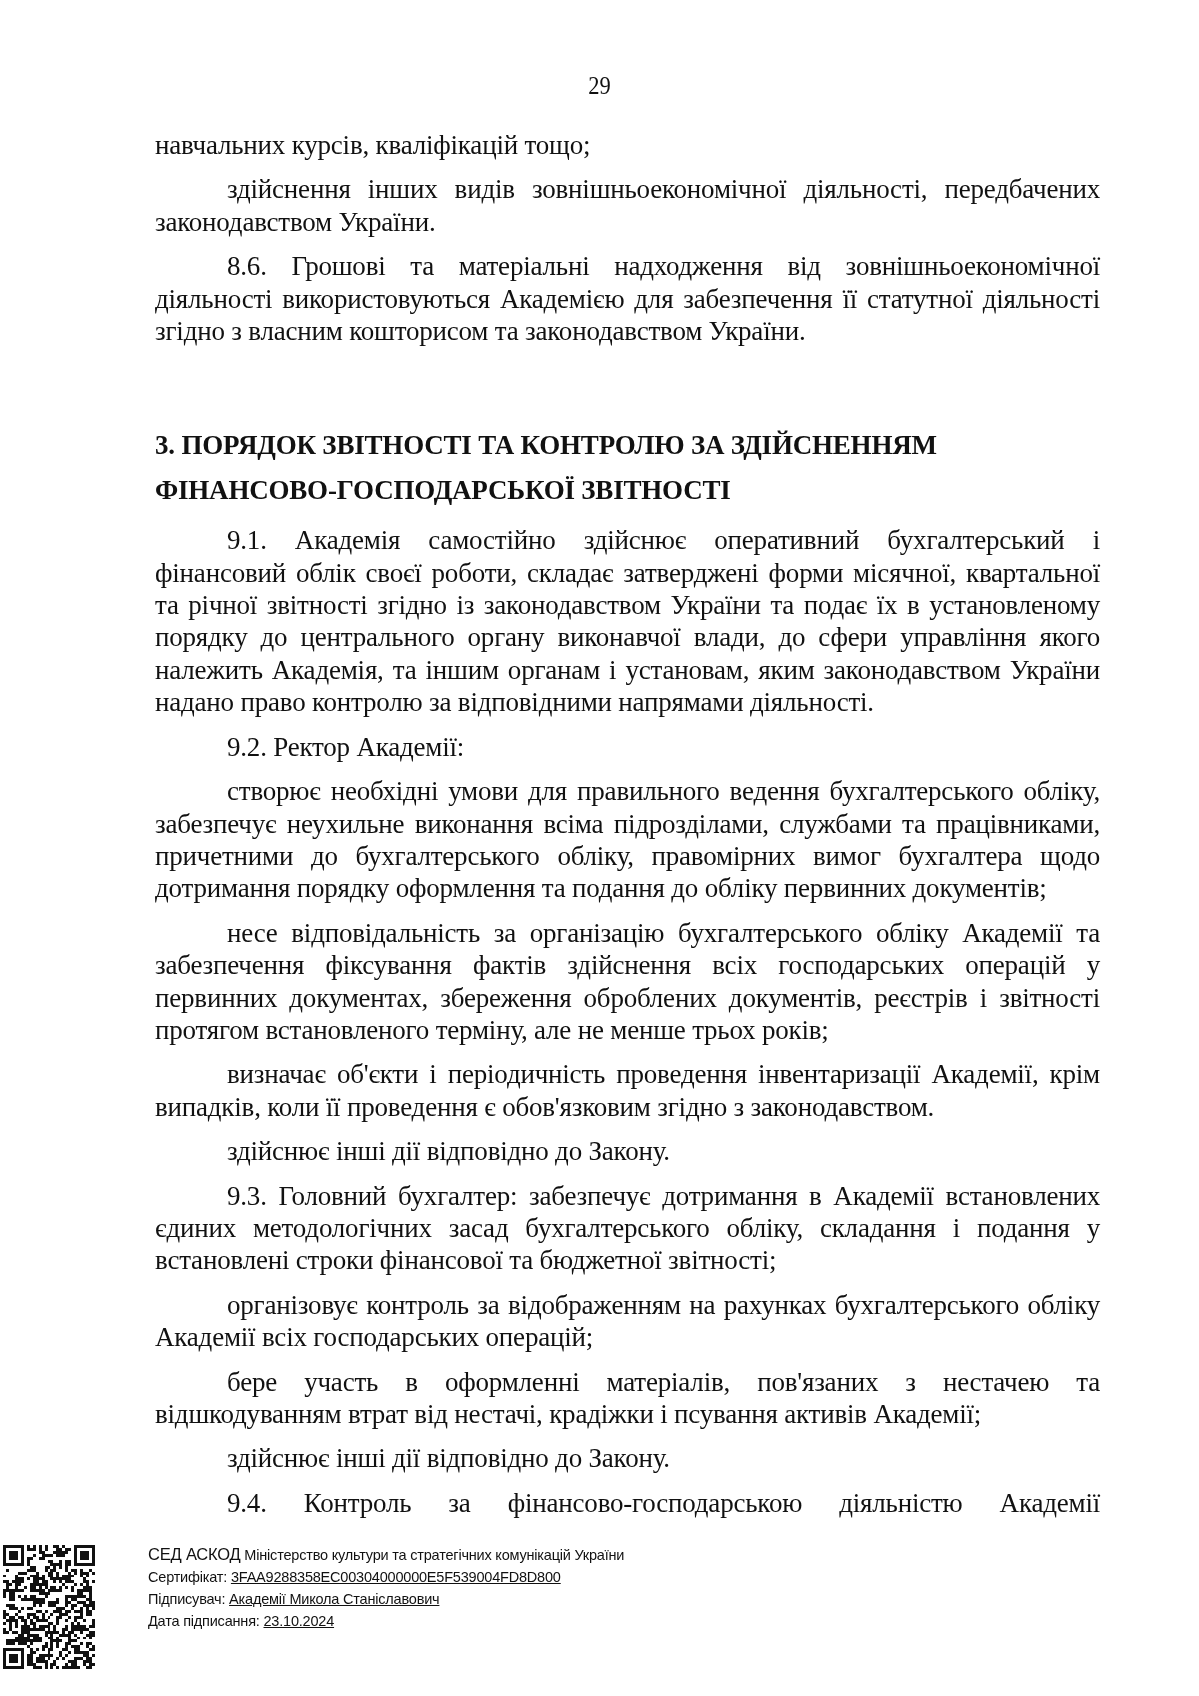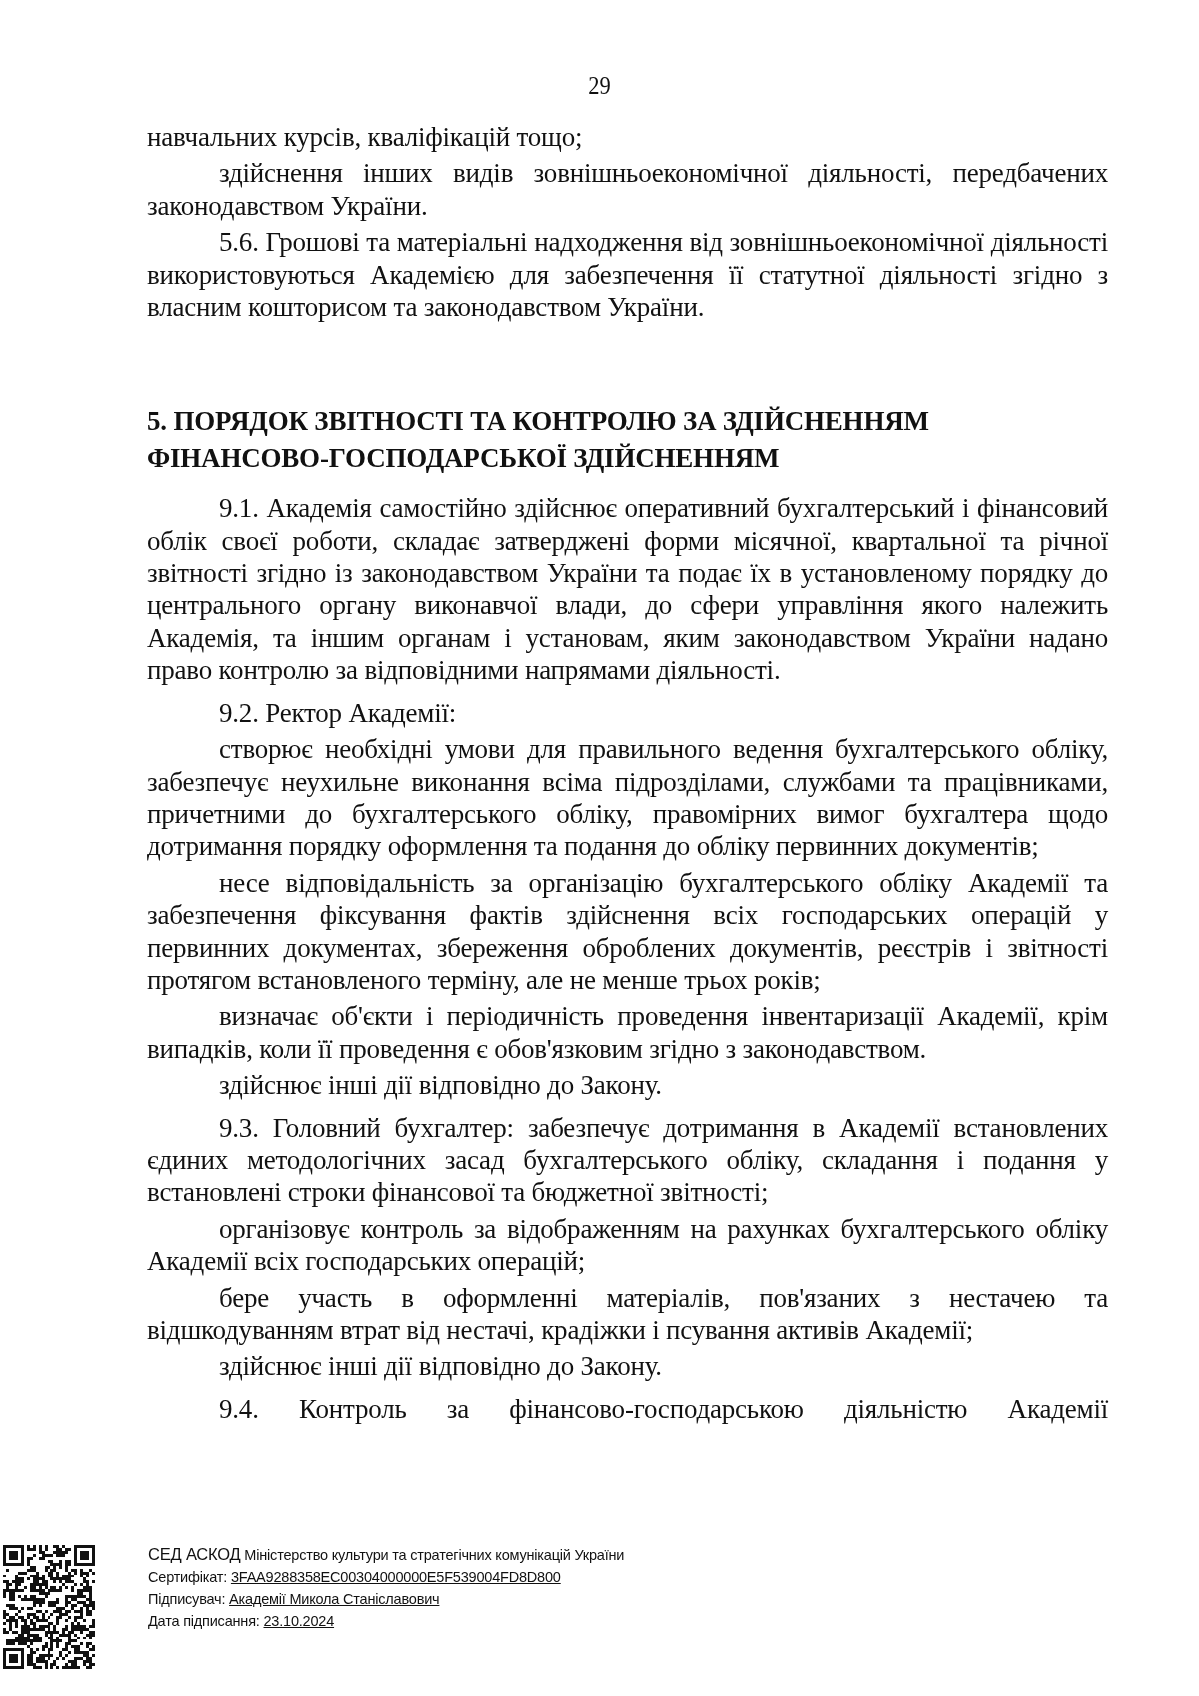--- a/index.html
+++ b/index.html
@@ -28,21 +28,21 @@
   .body-text {
     position: absolute;
     left: 143px;
     top: 117px;
     width: 969px;
     font-size: 27px;
     line-height: 32.4px;
     letter-spacing: -0.2px;
   }
   .body-text p {
-    margin: 4px;
+    margin: 12px;
     text-align: justify;
     text-align-last: left;
     hyphens: none;
   }
   .indent { text-indent: 72px; }
   .gap-before { margin-top: 10px !important; }
   .section-gap { margin-top: 82px !important; }
   .last-justified { text-align-last: justify !important; }
 
   .section-heading {
@@ -84,24 +84,24 @@
   .sed-name { font-size: 16.5px; }
 </style>
 </head>
 <body>
 
 <div class="page-number">29</div>
 
 <div class="body-text">
   <p>навчальних курсів, кваліфікацій тощо;</p>
   <p class="indent">здійснення інших видів зовнішньоекономічної діяльності, передбачених законодавством України.</p>
-  <p class="indent">5.6. Грошові та матеріальні надходження від зовнішньоекономічної діяльності використовуються Академією для забезпечення її статутної діяльності згідно з власним кошторисом та законодавством України.</p>
-
-  <p class="section-heading section-gap">5. ПОРЯДОК ЗВІТНОСТІ ТА КОНТРОЛЮ ЗА ЗДІЙСНЕННЯМ</p>
-  <p class="section-heading heading-gap-after">ФІНАНСОВО-ГОСПОДАРСЬКОЇ ЗДІЙСНЕННЯМ</p>
+  <p class="indent">8.6. Грошові та матеріальні надходження від зовнішньоекономічної діяльності використовуються Академією для забезпечення її статутної діяльності згідно з власним кошторисом та законодавством України.</p>
+
+  <p class="section-heading section-gap">3. ПОРЯДОК ЗВІТНОСТІ ТА КОНТРОЛЮ ЗА ЗДІЙСНЕННЯМ</p>
+  <p class="section-heading heading-gap-after">ФІНАНСОВО-ГОСПОДАРСЬКОЇ ЗВІТНОСТІ</p>
 
   <p class="indent">9.1. Академія самостійно здійснює оперативний бухгалтерський і фінансовий облік своєї роботи, складає затверджені форми місячної, квартальної та річної звітності згідно із законодавством України та подає їх в установленому порядку до центрального органу виконавчої влади, до сфери управління якого належить Академія, та іншим органам і установам, яким законодавством України надано право контролю за відповідними напрямами діяльності.</p>
   <p class="indent gap-before">9.2. Ректор Академії:</p>
   <p class="indent">створює необхідні умови для правильного ведення бухгалтерського обліку, забезпечує неухильне виконання всіма підрозділами, службами та працівниками, причетними до бухгалтерського обліку, правомірних вимог бухгалтера щодо дотримання порядку оформлення та подання до обліку первинних документів;</p>
   <p class="indent">несе відповідальність за організацію бухгалтерського обліку Академії та забезпечення фіксування фактів здійснення всіх господарських операцій у первинних документах, збереження оброблених документів, реєстрів і звітності протягом встановленого терміну, але не менше трьох років;</p>
   <p class="indent">визначає об'єкти і періодичність проведення інвентаризації Академії, крім випадків, коли її проведення є обов'язковим згідно з законодавством.</p>
   <p class="indent">здійснює інші дії відповідно до Закону.</p>
   <p class="indent gap-before">9.3. Головний бухгалтер: забезпечує дотримання в Академії встановлених єдиних методологічних засад бухгалтерського обліку, складання і подання у встановлені строки фінансової та бюджетної звітності;</p>
   <p class="indent">організовує контроль за відображенням на рахунках бухгалтерського обліку Академії всіх господарських операцій;</p>
   <p class="indent">бере участь в оформленні матеріалів, пов'язаних з нестачею та відшкодуванням втрат від нестачі, крадіжки і псування  активів Академії;</p>

